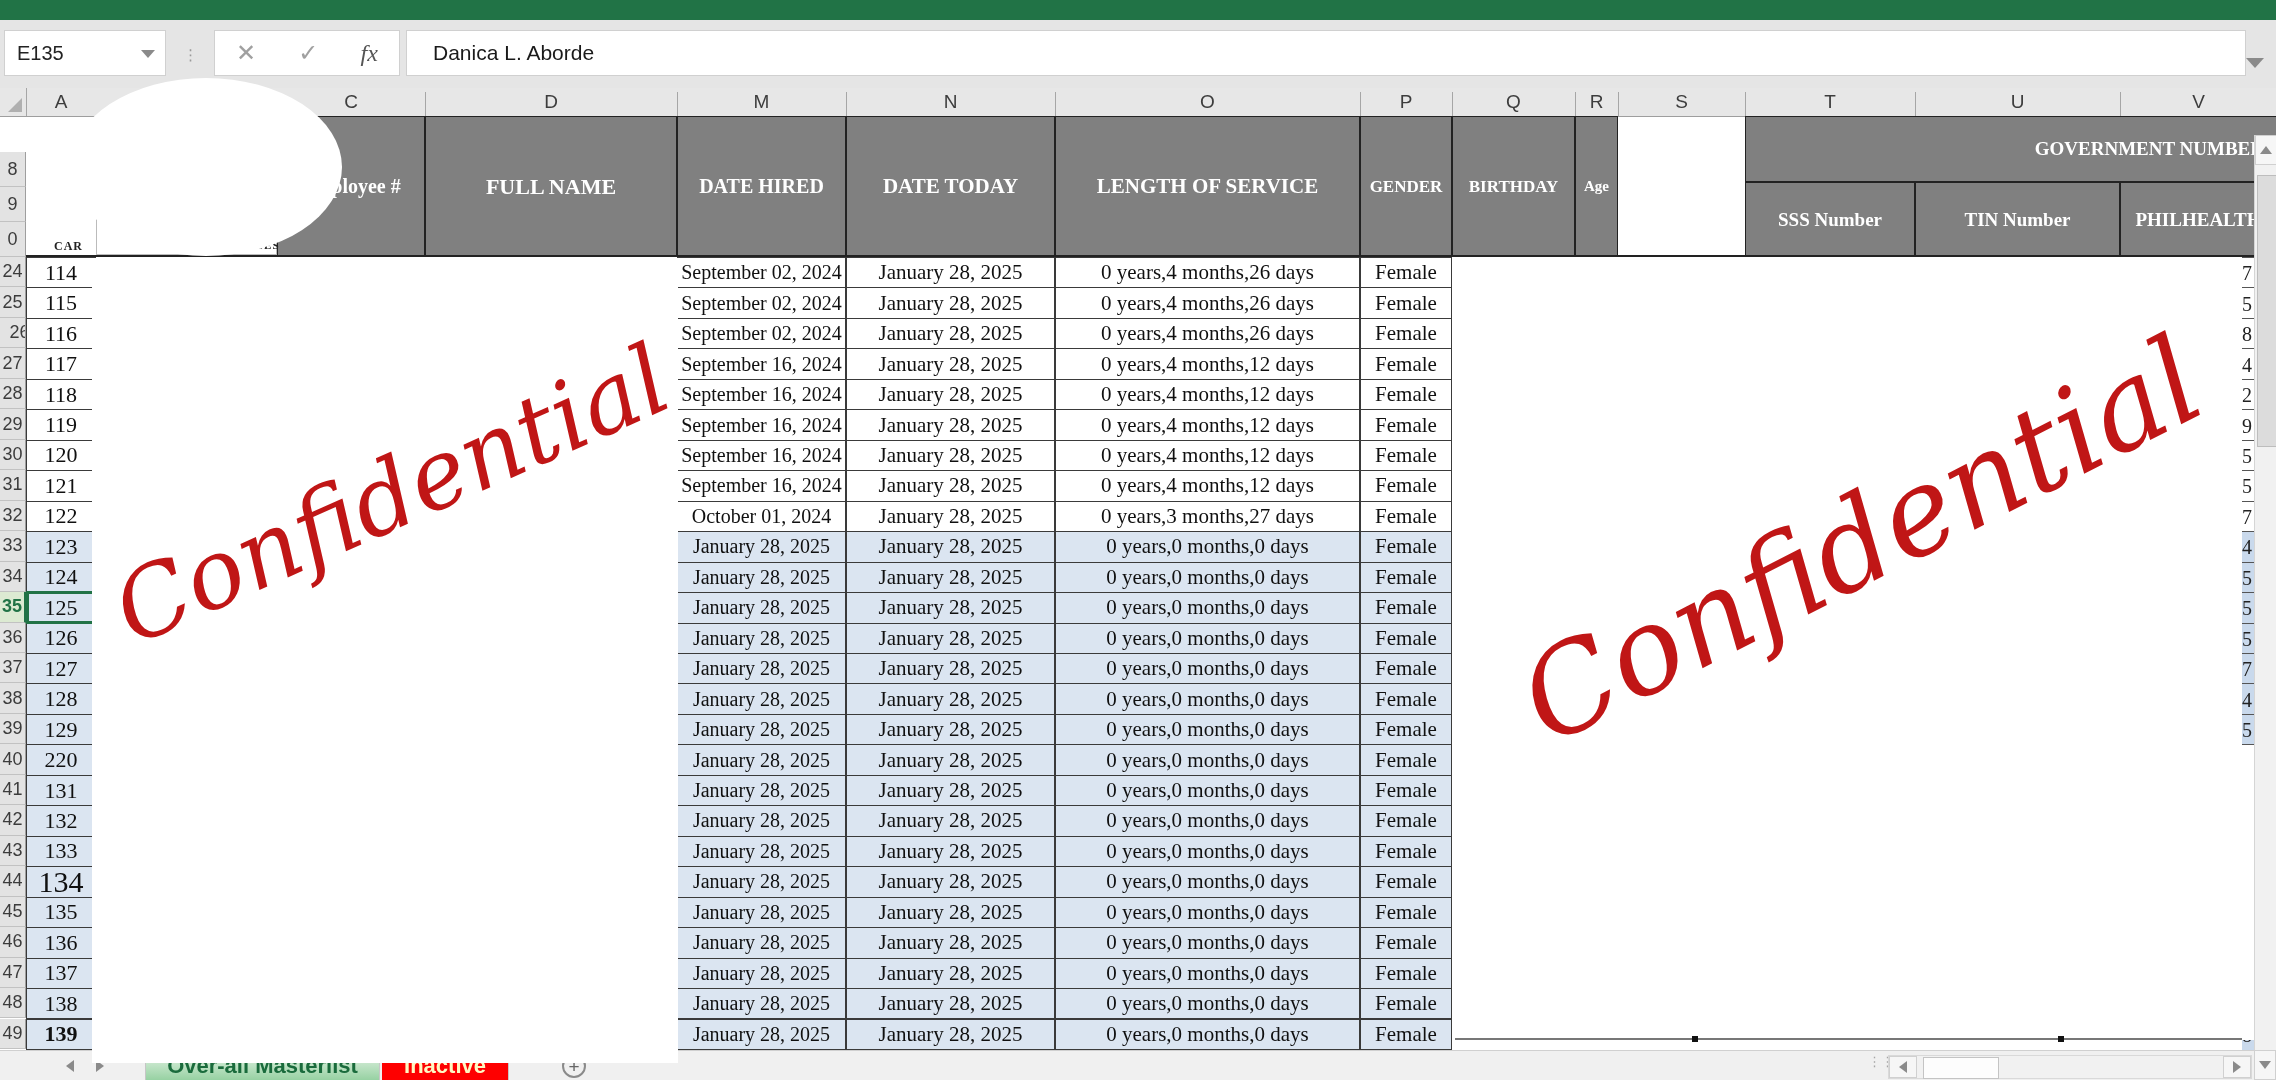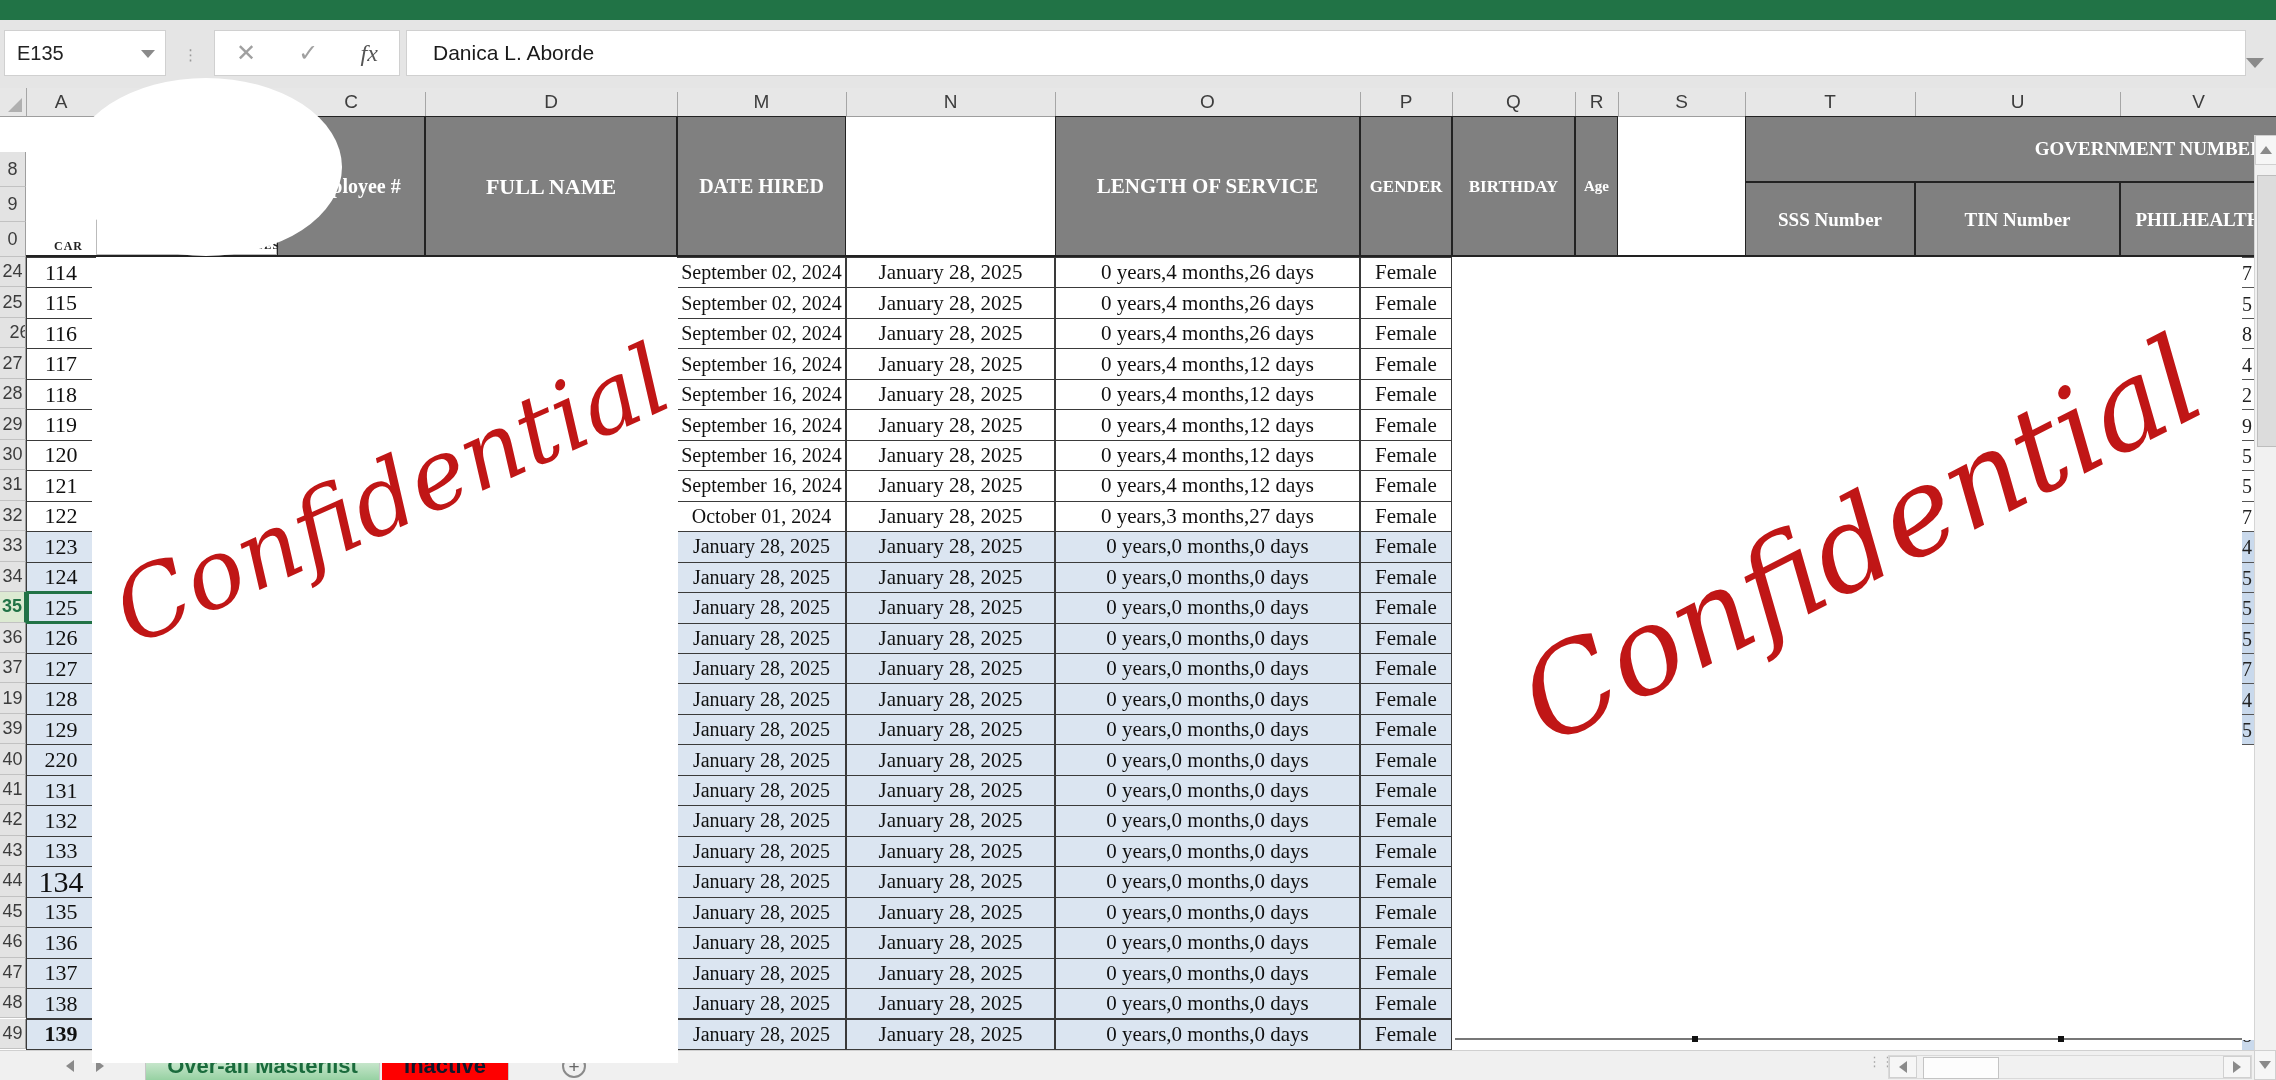--- a/index.html
+++ b/index.html
@@ -58,21 +58,21 @@
   .tri-left{width:0;height:0;border-top:6px solid transparent;border-bottom:6px solid transparent;border-right:8px solid #8a8a8a;}
   .tri-right{width:0;height:0;border-top:6px solid transparent;border-bottom:6px solid transparent;border-left:8px solid #8a8a8a;}
   #vthumb{position:absolute;left:2px;top:40px;width:18px;height:270px;background:#dcdcdc;border:1px solid #bdbdbd;}
   
   #tabbar{left:0;top:1050px;width:2276px;height:30px;background:#f0f0f0;border-top:1px solid #d0d0d0;z-index:8;}
   .navarr{position:absolute;top:9px;}
   #sheet-tab1{position:absolute;left:145px;top:0;width:233px;height:30px;
       background:linear-gradient(#e7f4e7,#94d0a0);border-left:1px solid #c6c6c6;border-right:1px solid #c6c6c6;
       color:#1a6b3c;font-weight:bold;font-size:22px;display:flex;align-items:center;justify-content:center;}
   #sheet-tab2{position:absolute;left:382px;top:0;width:126px;height:30px;background:#fe0000;
-      color:#0f172a;font-weight:bold;font-size:22px;display:flex;align-items:center;justify-content:center;border-right:1px solid #c6c6c6;}
+      color:#fef9c3;font-weight:bold;font-size:22px;display:flex;align-items:center;justify-content:center;border-right:1px solid #c6c6c6;}
   #add-sheet{position:absolute;left:562px;top:3px;width:24px;height:24px;border:2px solid #8a8a8a;border-radius:50%;
       color:#666;font-size:19px;line-height:21px;text-align:center;box-sizing:border-box;}
   #hscroll{position:absolute;left:1888px;top:4px;width:364px;height:24px;background:#f1f1f1;border:1px solid #d9d9d9;box-sizing:border-box;}
   #hthumb{position:absolute;left:34px;top:1px;width:74px;height:20px;background:#fdfdfd;border:1px solid #c4c4c4;}
   #hgrip{position:absolute;left:1868px;top:8px;color:#a5a5a5;font-size:13px;line-height:5px;}
 </style>
 </head>
 <body>
 
 <div id="stage">
@@ -128,20 +128,21 @@
       <div class="col-tick" style="left: 2120px;"></div>
     </div>
 
   <div class="abs" id="grid-layer" style="left:0;top:0;width:2276px;height:1080px;">
       <div class="rowhdr" style="top: 152px; height: 35px;">8</div>
       <div class="rowhdr" style="top: 187px; height: 35px;">9</div>
       <div class="rowhdr" style="top: 222px; height: 35px;">0</div>
       <div class="ghead" style="left: 277px; top: 116px; width: 148px; height: 141px; font-size: 20px;">Employee #</div>
       <div class="ghead" style="left: 425px; top: 116px; width: 252px; height: 141px; font-size: 22px;">FULL NAME</div>
       <div class="ghead" style="left: 677px; top: 116px; width: 169px; height: 141px; font-size: 20px;">DATE HIRED</div>
+      <div class="ghead" style="left: 846px; top: 116px; width: 209px; height: 141px; font-size: 21px;">DATE TODAY</div>
       <div class="ghead" style="left: 1055px; top: 116px; width: 305px; height: 141px; font-size: 21px;">LENGTH OF SERVICE</div>
       <div class="ghead" style="left: 1360px; top: 116px; width: 92px; height: 141px; font-size: 17px;">GENDER</div>
       <div class="ghead" style="left: 1452px; top: 116px; width: 123px; height: 141px; font-size: 17px;">BIRTHDAY</div>
       <div class="ghead" style="left: 1575px; top: 116px; width: 43px; height: 141px; font-size: 15px;">Age</div>
       <div class="ghead" style="left: 1745px; top: 182px; width: 170px; height: 75px; font-size: 19px;">SSS Number</div>
       <div class="ghead" style="left: 1915px; top: 182px; width: 205px; height: 75px; font-size: 19px;">TIN Number</div>
       <div class="ghead" style="left: 2120px; top: 182px; width: 157px; height: 75px; font-size: 19px;">PHILHEALTH</div>
       <div class="ghead" style="left: 1745px; top: 116px; width: 532px; height: 66px; font-size: 19px; justify-content: flex-end; padding-right: 12px;">GOVERNMENT NUMBER</div>
       <div class="rowhdr" style="top: 257px; height: 30.46px;">24</div>
       <div class="cell" style="left: 26px; top: 257px; width: 70px; height: 31.46px; font-size: 22px;">114</div>
@@ -235,21 +236,21 @@
       <div class="cell blue" style="left: 1055px; top: 622.52px; width: 305px; height: 31.46px; font-size: 21px;">0 years,0 months,0 days</div>
       <div class="cell blue" style="left: 1360px; top: 622.52px; width: 92px; height: 31.46px; font-size: 21px;">Female</div>
       <div class="vsliver blue" style="left: 2242px; top: 622.52px; width: 14px; height: 31.46px;">5</div>
       <div class="rowhdr" style="top: 652.98px; height: 30.46px;">37</div>
       <div class="cell blue" style="left: 26px; top: 652.98px; width: 70px; height: 31.46px; font-size: 22px;">127</div>
       <div class="cell blue" style="left: 677px; top: 652.98px; width: 169px; height: 31.46px; font-size: 20px;">January 28, 2025</div>
       <div class="cell blue" style="left: 846px; top: 652.98px; width: 209px; height: 31.46px; font-size: 21px;">January 28, 2025</div>
       <div class="cell blue" style="left: 1055px; top: 652.98px; width: 305px; height: 31.46px; font-size: 21px;">0 years,0 months,0 days</div>
       <div class="cell blue" style="left: 1360px; top: 652.98px; width: 92px; height: 31.46px; font-size: 21px;">Female</div>
       <div class="vsliver blue" style="left: 2242px; top: 652.98px; width: 14px; height: 31.46px;">7</div>
-      <div class="rowhdr" style="top: 683.44px; height: 30.46px;">19</div>
+      <div class="rowhdr" style="top: 683.44px; height: 30.46px;">38</div>
       <div class="cell blue" style="left: 26px; top: 683.44px; width: 70px; height: 31.46px; font-size: 22px;">128</div>
       <div class="cell blue" style="left: 677px; top: 683.44px; width: 169px; height: 31.46px; font-size: 20px;">January 28, 2025</div>
       <div class="cell blue" style="left: 846px; top: 683.44px; width: 209px; height: 31.46px; font-size: 21px;">January 28, 2025</div>
       <div class="cell blue" style="left: 1055px; top: 683.44px; width: 305px; height: 31.46px; font-size: 21px;">0 years,0 months,0 days</div>
       <div class="cell blue" style="left: 1360px; top: 683.44px; width: 92px; height: 31.46px; font-size: 21px;">Female</div>
       <div class="vsliver blue" style="left: 2242px; top: 683.44px; width: 14px; height: 31.46px;">4</div>
       <div class="rowhdr" style="top: 713.9px; height: 30.46px;">39</div>
       <div class="cell blue" style="left: 26px; top: 713.9px; width: 70px; height: 31.46px; font-size: 22px;">129</div>
       <div class="cell blue" style="left: 677px; top: 713.9px; width: 169px; height: 31.46px; font-size: 20px;">January 28, 2025</div>
       <div class="cell blue" style="left: 846px; top: 713.9px; width: 209px; height: 31.46px; font-size: 21px;">January 28, 2025</div>

